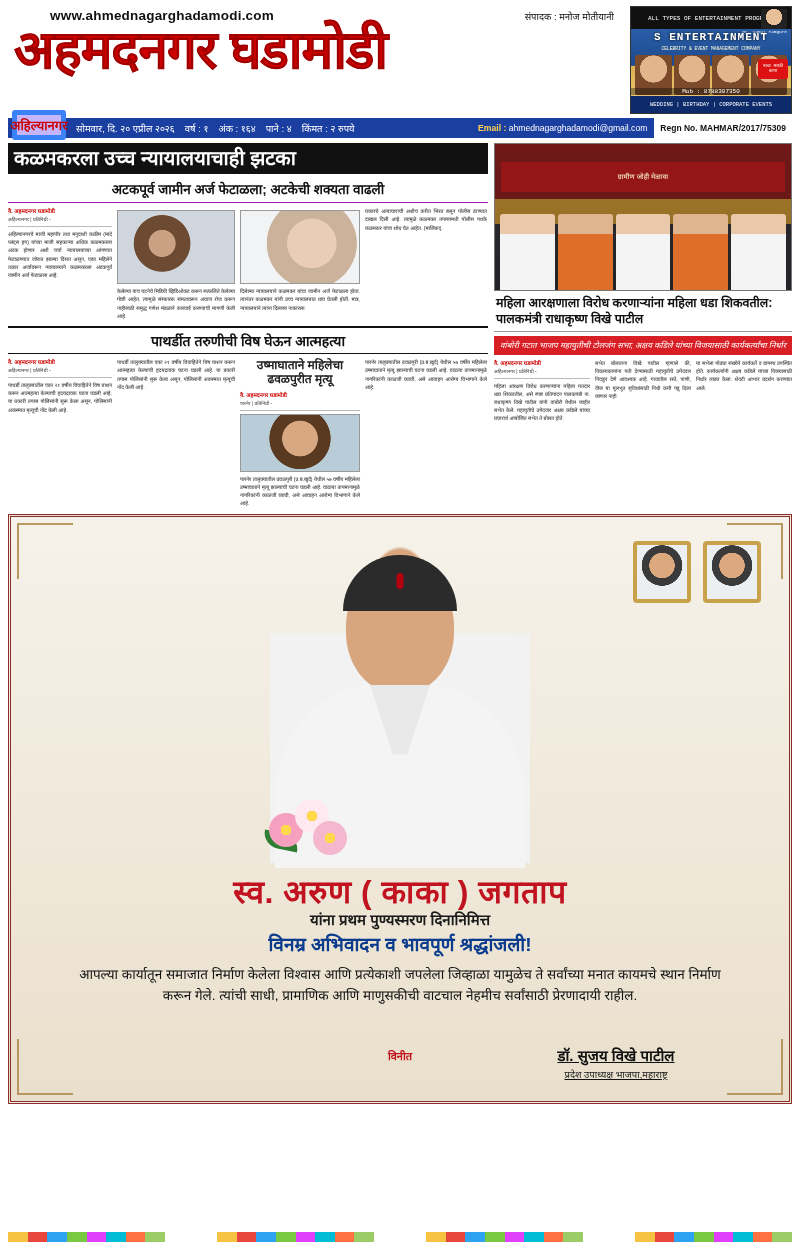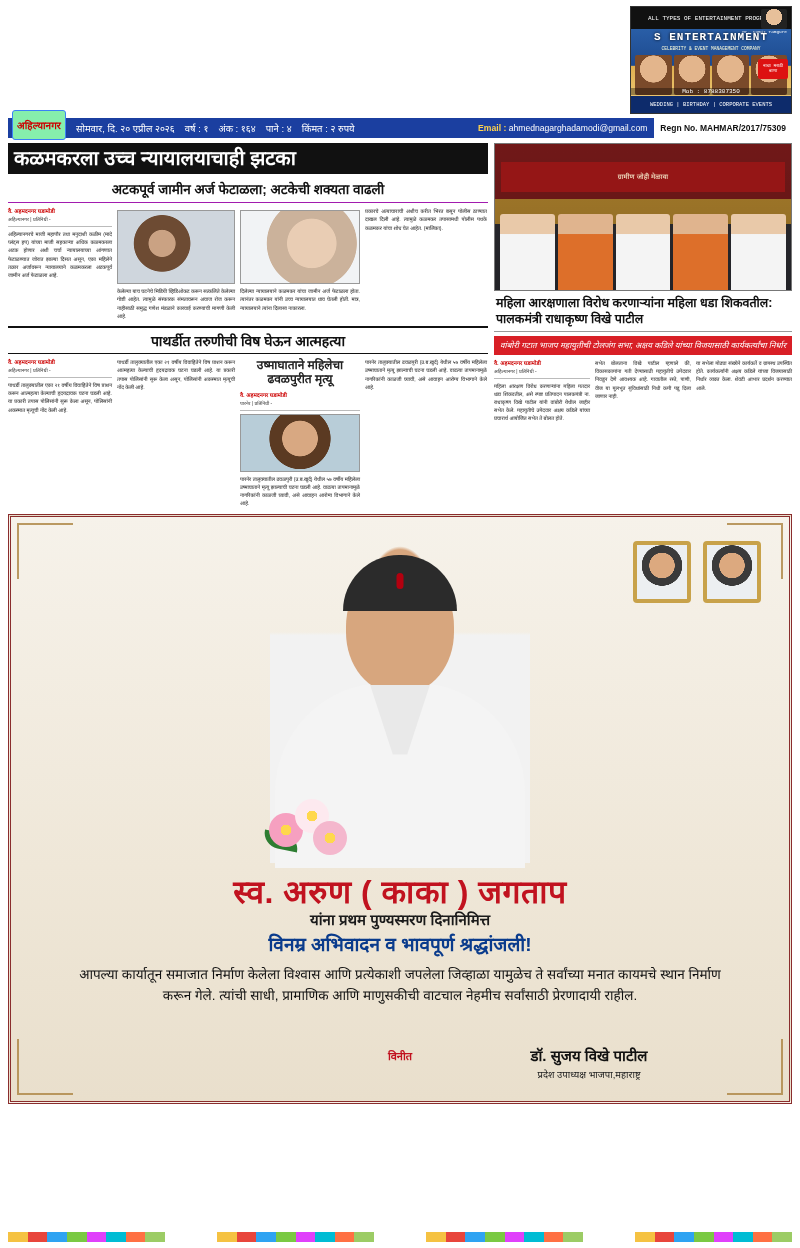--- a/index.html
+++ b/index.html
@@ -61,22 +61,22 @@
 
   
   .infobar {
     margin-top: 4px;
     height: 20px; background:#1b3fa0; color:#fff;
     display:flex; align-items:center; font-size:9.5px;
     position: relative;
   }
   .infobar .seal {
     position:absolute; left:4px; top:-8px; width:54px; height:30px;
-    background:#86efac; border:1px solid #3b82f6; border-radius:3px;
-    color:#c00; font-size:10px; display:flex; align-items:center; justify-content:center;
+    background:#c4b5fd; border:5px solid #3b82f6; border-radius:3px;
+    color:#c00; font-size:13px; display:flex; align-items:center; justify-content:center;
     font-weight:bold;
   }
   .infobar .center { margin-left:68px; display:flex; gap:10px; align-items:center; }
   .infobar .email { margin-left:auto; margin-right:6px; font-size:8.6px; }
   .infobar .email b { color:#ffd34d; }
   .infobar .regn {
     background:#fff; color:#111; font-size:8.5px; font-weight:bold;
     height:20px; display:flex; align-items:center; padding:0 6px; border-left:1px solid #1b3fa0;
   }
 
@@ -193,36 +193,43 @@
     font-size:32px; font-weight:bold; color:#c1121f; letter-spacing:.5px;
   }
   .tr-line2 { position:absolute; top:392px; left:0; right:0; text-align:center; font-size:15px; font-weight:bold; color:#1a1a1a; }
   .tr-line3 { position:absolute; top:414px; left:0; right:0; text-align:center; font-size:19px; font-weight:bold; color:#0a3b8c; }
   .tr-body {
     position:absolute; top:448px; left:60px; right:60px; text-align:center;
     font-size:13.5px; line-height:1.55; color:#111;
   }
   .tr-vinit { position:absolute; top:531px; left:0; right:0; text-align:center; font-size:11px; font-weight:bold; color:#c1121f; }
   .tr-sign-l { position:absolute; bottom:18px; left:40px; width:290px; text-align:center; }
-  .tr-sign-r { position:absolute; bottom:18px; right:55px; width:290px; text-align:center; }
+  .tr-sign-r { position:absolute; bottom:18px; right:28px; width:290px; text-align:center;text-decoration:underline; }
   .sign-name { font-size:15px; font-weight:bold; color:#111; }
   .sign-role { font-size:9.5px; color:#222; margin-top:3px; line-height:1.5; }
 
   
   .footer { position:absolute; left:8px; right:8px; bottom:6px; height:10px; display:flex; gap:0; }
   .fseg { flex:1; display:flex; }
   .fseg i { flex:1; height:10px; }
   .fgap { width:52px; }
 </style>
 </head>
 <body>
 
 <div class="page">
 
   <div class="masthead">
+    <div class="mast-left">
+      <div class="mast-topline">
+        <div class="site-url">www.ahmednagarghadamodi.com</div>
+        <div class="editor-line">संपादक : मनोज मोतीयानी</div>
+      </div>
+      <div class="paper-title">अहमदनगर घडामोडी</div>
+    </div>
     <div class="mast-right">
       <div class="ad-box">
         <div class="ad-band-top">ALL TYPES OF ENTERTAINMENT PROGRAMS</div>
         <div class="ad-person"></div>
         <div class="ad-person-cap">Mr. Sumit Tamgure</div>
         <div class="ad-ent">S ENTERTAINMENT</div>
         <div class="ad-sub">CELEBRITY &amp; EVENT MANAGEMENT COMPANY</div>
         <div class="ad-faces">
           <div class="ad-face"></div>
             <div class="ad-face"></div>

